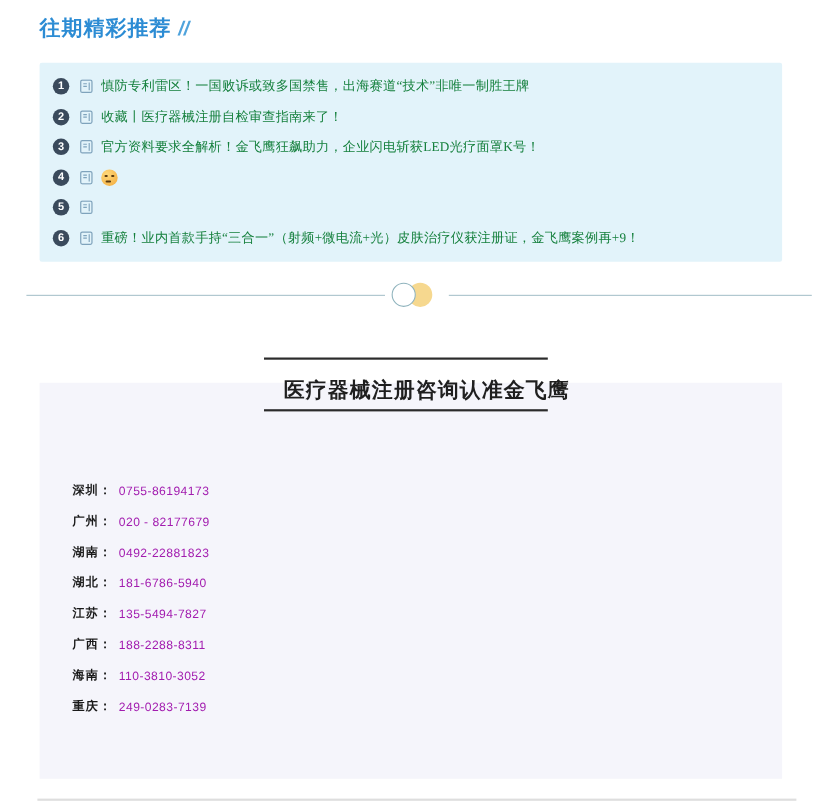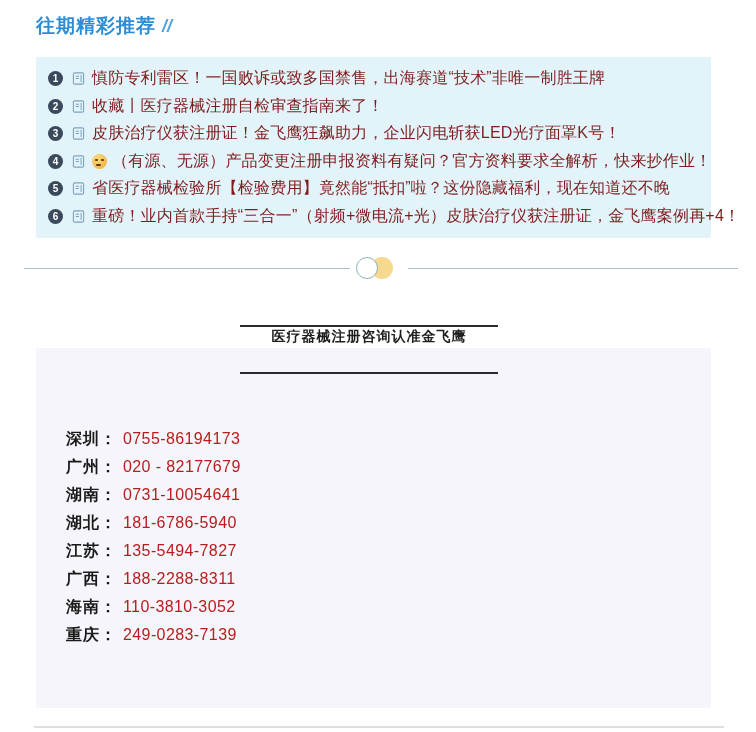--- a/index.html
+++ b/index.html
@@ -33,22 +33,23 @@
     padding-left:12px;cursor:pointer;
   }
   .num-circle{
     flex:0 0 auto;width:15px;height:15px;border-radius:50%;
     background:#3a4a5c;color:#ffffff;
     font-size:10px;font-weight:bold;line-height:15px;text-align:center;
     margin-right:9px;
   }
   .doc-icon{flex:0 0 auto;margin-right:7px;display:flex;align-items:center;}
   .reco-text{
-    font-size:16px;color:#7f1d1d;white-space:nowrap;
+    font-size:12px;color:#15803d;white-space:nowrap;
     letter-spacing:0.2px;
+    font-family:Liberation Serif, serif;
   }
   .emoji-face{
     position:relative;flex:0 0 auto;
     width:15px;height:15px;border-radius:50%;
     background:radial-gradient(circle at 35% 30%,#ffd97a,#f2a93b);
     margin-right:5px;
   }
   .emoji-face::before{
     content:"";position:absolute;left:3px;top:5px;
     width:2.5px;height:2.5px;border-radius:50%;background:#5a3b10;
@@ -68,33 +69,33 @@
   }
   .circle-white{
     position:absolute;left:356px;top:257px;width:20px;height:20px;
     border-radius:50%;background:#ffffff;border:1.5px solid #8fb3bd;z-index:2;
   }
   
   .sec-line{position:absolute;left:240px;width:258px;height:2px;background:#2b2b2b;z-index:3;}
   .sec-line.top{top:325px;}
   .sec-line.bottom{top:372px;}
   .sec-title{
-    position:absolute;left:220px;top:328px;width:298px;
-    text-align:center;font-size:14px;font-weight:bold;color:#1f1f1f;
+    position:absolute;left:220px;top:342px;width:298px;
+    text-align:right;font-size:19px;font-weight:bold;color:#1f1f1f;
     letter-spacing:1px;z-index:3;
   }
   
   .contact-panel{
     position:absolute;left:36px;top:348px;width:675px;height:360px;
     background:#f5f5fb;
   }
   .contact-list{position:absolute;left:30px;top:77px;}
-  .contact-row{height:28px;display:flex;align-items:center;font-size:16px;}
+  .contact-row{height:28px;display:flex;align-items:flex-end;font-size:11px;}
   .contact-region{font-weight:bold;color:#1a1a1a;margin-right:6px;letter-spacing:1px;}
-  .contact-phone{color:#b91c1c;letter-spacing:0.4px;}
+  .contact-phone{color:#a21caf;letter-spacing:0.4px;}
   
   .bottom-rule{
     position:absolute;left:34px;top:726px;width:690px;height:2px;background:#dedede;
   }
 </style>
 </head>
 <body>
 
 <div class="page">
 
@@ -133,61 +134,59 @@
     <div class="reco-item">
       <span class="num-circle">3</span>
       <span class="doc-icon">
           <svg width="13" height="13" viewBox="0 0 14 14">
             <rect x="1.5" y="1" width="11" height="12" rx="1.5" fill="none" stroke="#7fa3bc" stroke-width="1.2"></rect>
             <line x1="4" y1="4.5" x2="7.5" y2="4.5" stroke="#7fa3bc" stroke-width="1.1"></line>
             <line x1="4" y1="7" x2="7.5" y2="7" stroke="#7fa3bc" stroke-width="1.1"></line>
             <line x1="9.8" y1="3.2" x2="9.8" y2="10.8" stroke="#7fa3bc" stroke-width="1.1"></line>
           </svg>
         </span>
-      <span class="reco-text">皮肤治疗仪获注册证！金飞鹰狂飙助力，企业闪电斩获LED光疗面罩K号！</span>
+      <span class="reco-text">官方资料要求全解析！金飞鹰狂飙助力，企业闪电斩获LED光疗面罩K号！</span>
     </div>
 
     <div class="reco-item">
       <span class="num-circle">4</span>
       <span class="doc-icon">
           <svg width="13" height="13" viewBox="0 0 14 14">
             <rect x="1.5" y="1" width="11" height="12" rx="1.5" fill="none" stroke="#7fa3bc" stroke-width="1.2"></rect>
             <line x1="4" y1="4.5" x2="7.5" y2="4.5" stroke="#7fa3bc" stroke-width="1.1"></line>
             <line x1="4" y1="7" x2="7.5" y2="7" stroke="#7fa3bc" stroke-width="1.1"></line>
             <line x1="9.8" y1="3.2" x2="9.8" y2="10.8" stroke="#7fa3bc" stroke-width="1.1"></line>
           </svg>
         </span>
       <span class="emoji-face"></span>
-      <span class="reco-text">（有源、无源）产品变更注册申报资料有疑问？官方资料要求全解析，快来抄作业！</span>
     </div>
 
     <div class="reco-item">
       <span class="num-circle">5</span>
       <span class="doc-icon">
           <svg width="13" height="13" viewBox="0 0 14 14">
             <rect x="1.5" y="1" width="11" height="12" rx="1.5" fill="none" stroke="#7fa3bc" stroke-width="1.2"></rect>
             <line x1="4" y1="4.5" x2="7.5" y2="4.5" stroke="#7fa3bc" stroke-width="1.1"></line>
             <line x1="4" y1="7" x2="7.5" y2="7" stroke="#7fa3bc" stroke-width="1.1"></line>
             <line x1="9.8" y1="3.2" x2="9.8" y2="10.8" stroke="#7fa3bc" stroke-width="1.1"></line>
           </svg>
         </span>
-      <span class="reco-text">省医疗器械检验所【检验费用】竟然能“抵扣”啦？这份隐藏福利，现在知道还不晚</span>
     </div>
 
     <div class="reco-item">
       <span class="num-circle">6</span>
       <span class="doc-icon">
           <svg width="13" height="13" viewBox="0 0 14 14">
             <rect x="1.5" y="1" width="11" height="12" rx="1.5" fill="none" stroke="#7fa3bc" stroke-width="1.2"></rect>
             <line x1="4" y1="4.5" x2="7.5" y2="4.5" stroke="#7fa3bc" stroke-width="1.1"></line>
             <line x1="4" y1="7" x2="7.5" y2="7" stroke="#7fa3bc" stroke-width="1.1"></line>
             <line x1="9.8" y1="3.2" x2="9.8" y2="10.8" stroke="#7fa3bc" stroke-width="1.1"></line>
           </svg>
         </span>
-      <span class="reco-text">重磅！业内首款手持“三合一”（射频+微电流+光）皮肤治疗仪获注册证，金飞鹰案例再+4！</span>
+      <span class="reco-text">重磅！业内首款手持“三合一”（射频+微电流+光）皮肤治疗仪获注册证，金飞鹰案例再+9！</span>
     </div>
 
   </div>
 
   <div class="divider-line left"></div>
   <div class="divider-line right"></div>
   <div class="circle-yellow"></div>
   <div class="circle-white"></div>
 
   <div class="sec-line top"></div>
@@ -200,21 +199,21 @@
       <div class="contact-row">
         <span class="contact-region">深圳：</span>
         <span class="contact-phone">0755-86194173</span>
       </div>
       <div class="contact-row">
         <span class="contact-region">广州：</span>
         <span class="contact-phone">020 - 82177679</span>
       </div>
       <div class="contact-row">
         <span class="contact-region">湖南：</span>
-        <span class="contact-phone">0731-10054641</span>
+        <span class="contact-phone">0492-22881823</span>
       </div>
       <div class="contact-row">
         <span class="contact-region">湖北：</span>
         <span class="contact-phone">181-6786-5940</span>
       </div>
       <div class="contact-row">
         <span class="contact-region">江苏：</span>
         <span class="contact-phone">135-5494-7827</span>
       </div>
       <div class="contact-row">

